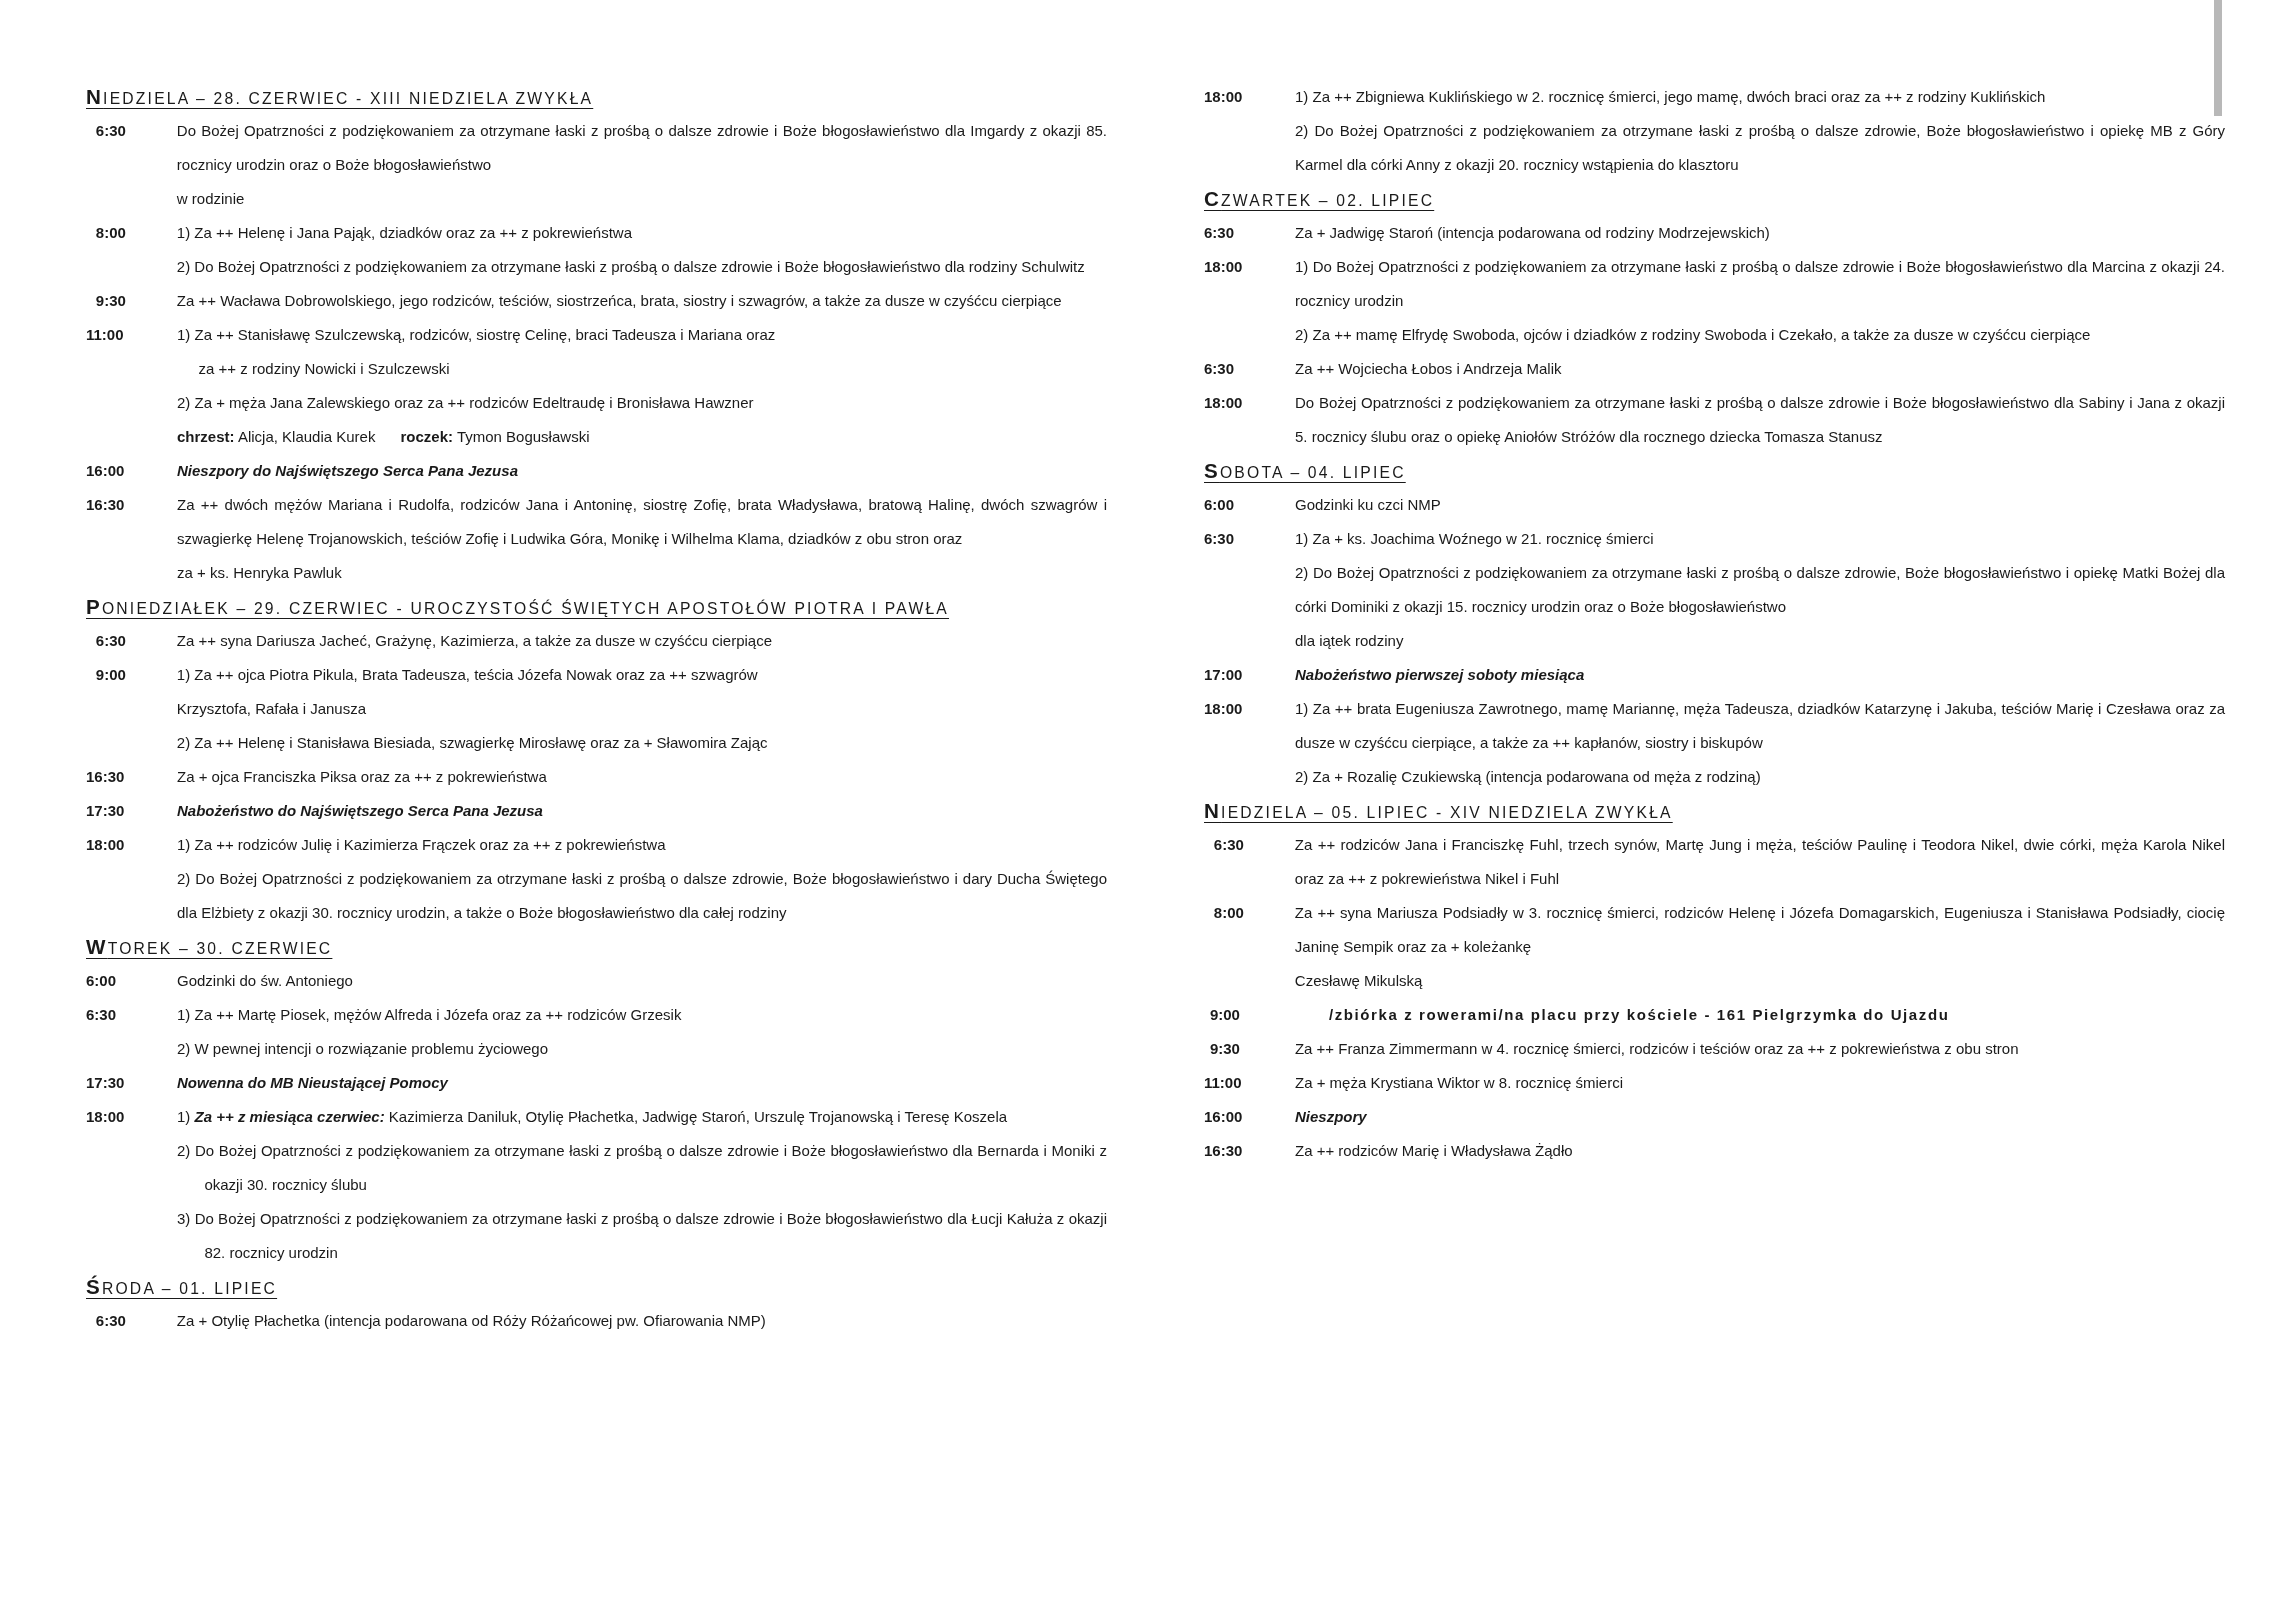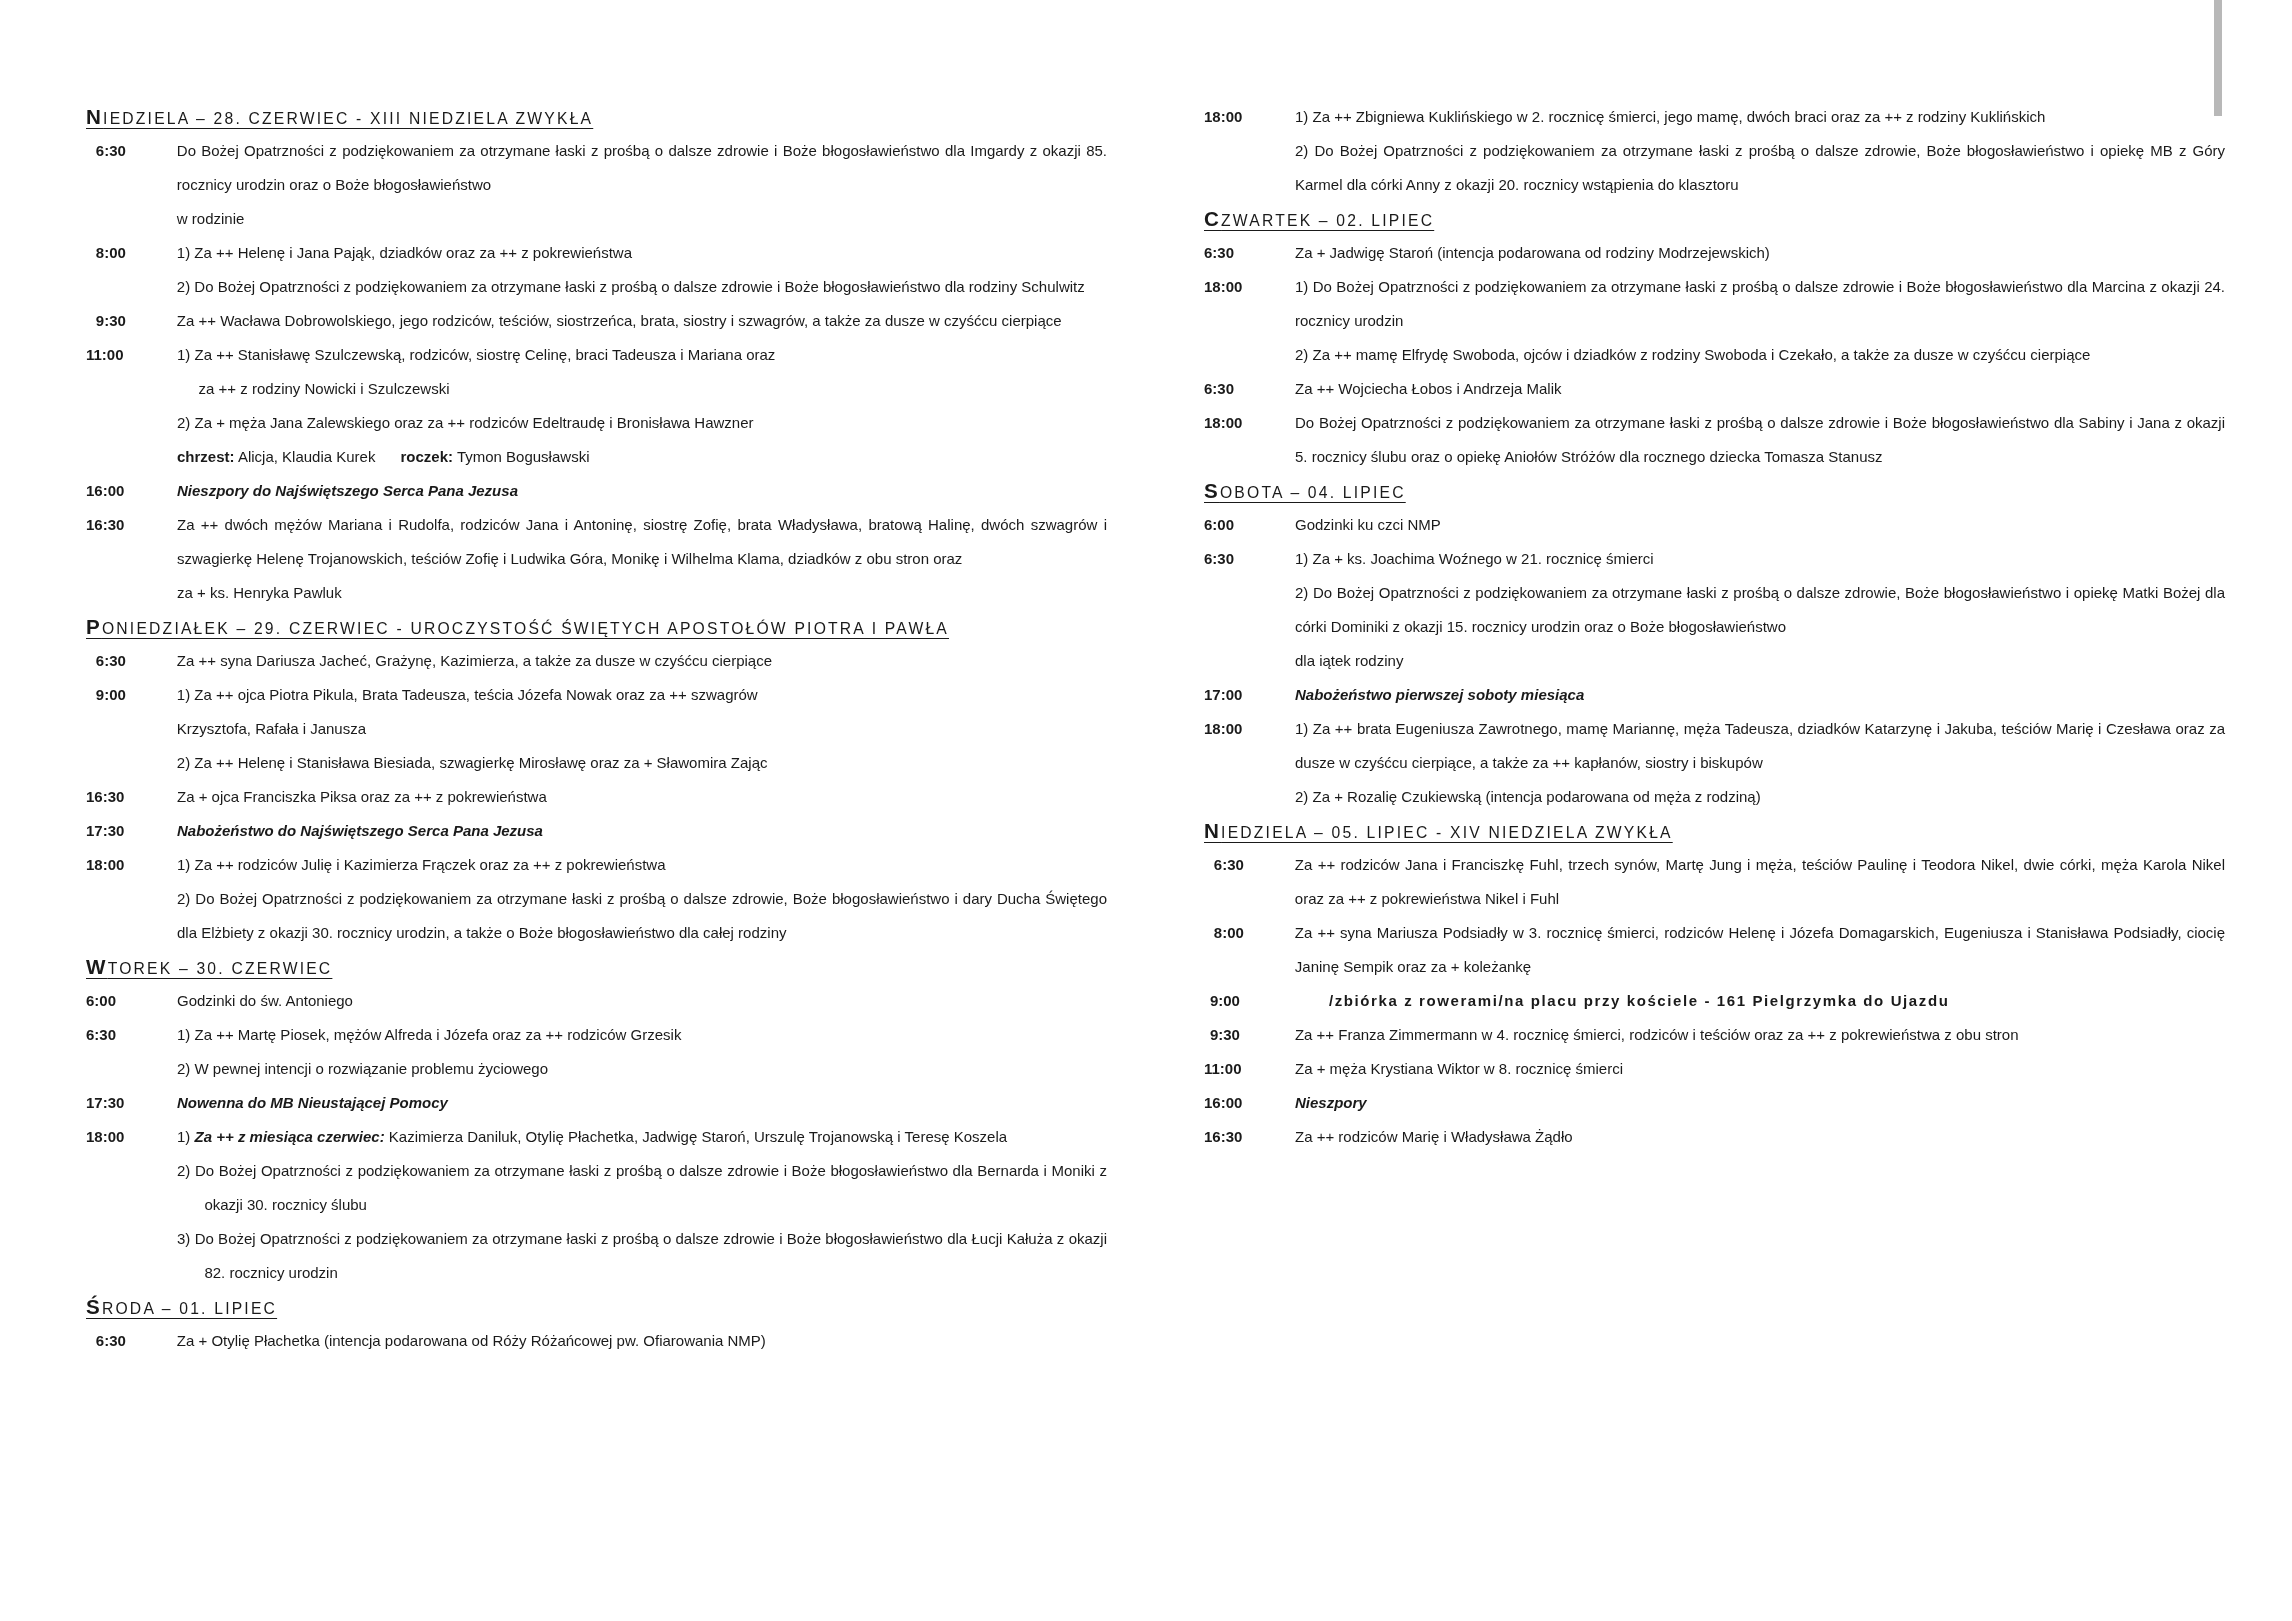--- a/index.html
+++ b/index.html
@@ -1,18 +1,18 @@
 <!DOCTYPE html>
 <html><head>
 <meta charset="utf-8">
 <style>
   html, body { margin:0; padding:0; background:#ffffff; }
   body { width:2293px; height:1621px; position:relative; overflow:hidden;
          font-family:"Liberation Sans", sans-serif; color:#1a1a1a; }
-  .col { position:absolute; top:100px; }
+  .col { position:absolute; top:80px; }
   .col-left { left:86px; width:1021px; }
   .col-right { left:1204px; width:1021px; }
   .day-header { font-size:18.6px; letter-spacing:2.2px; text-transform:uppercase;
                 text-decoration:underline; text-underline-offset:3.9px;
                 line-height:34px; height:34px; white-space:nowrap; font-weight:normal; }
   .day-header .first { font-size:20.6px; font-weight:bold; }
   .day-header .small { font-size:15.7px; }
   .entry { display:flex; font-size:15px; line-height:34px; }
   .time { width:91px; flex:none; font-weight:bold; }
   .time.ind { padding-left:9.8px; width:81px; }
@@ -203,20 +203,21 @@
   <div class="day-header"><span class="first">N</span><span class="small">iedziela – 05. lipiec - XIV Niedziela Zwykła</span></div>
 
   <div class="entry">
     <div class="time ind">6:30</div>
     <div class="body">Za ++ rodziców Jana i Franciszkę Fuhl, trzech synów, Martę Jung i męża, teściów Paulinę i Teodora Nikel, dwie córki, męża Karola Nikel oraz za ++ z pokrewieństwa Nikel i Fuhl</div>
   </div>
   <div class="entry">
     <div class="time ind">8:00</div>
     <div class="body">
       <span class="line-block">Za ++ syna Mariusza Podsiadły w 3. rocznicę śmierci, rodziców Helenę i Józefa Domagarskich, Eugeniusza i Stanisława Podsiadły, ciocię Janinę Sempik oraz za + koleżankę</span>
+      <span class="line-block"> Czesławę Mikulską</span>
     </div>
   </div>
   <div class="entry">
     <div class="time ind2">9:00</div>
     <div class="body spaced">/zbiórka z rowerami/na placu przy kościele - 161 Pielgrzymka do Ujazdu</div>
   </div>
   <div class="entry">
     <div class="time ind2">9:30</div>
     <div class="body">Za ++ Franza Zimmermann w 4. rocznicę śmierci, rodziców i teściów oraz za ++ z pokrewieństwa z obu stron</div>
   </div>

